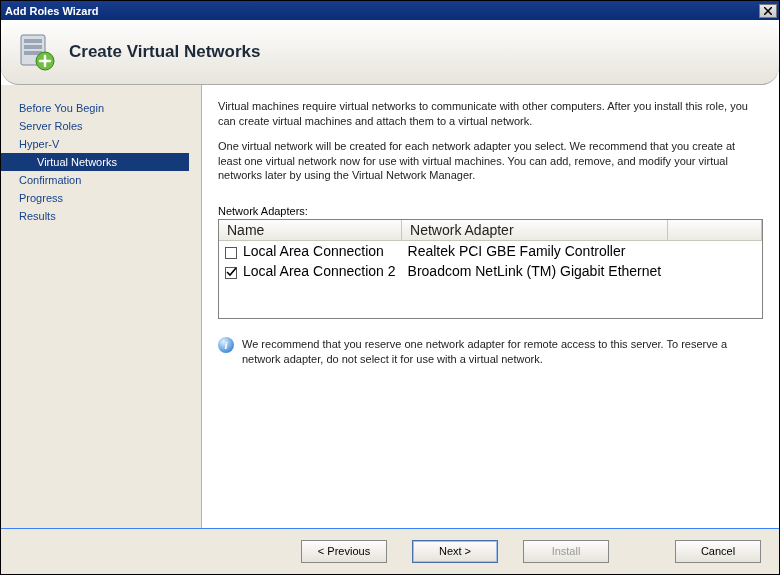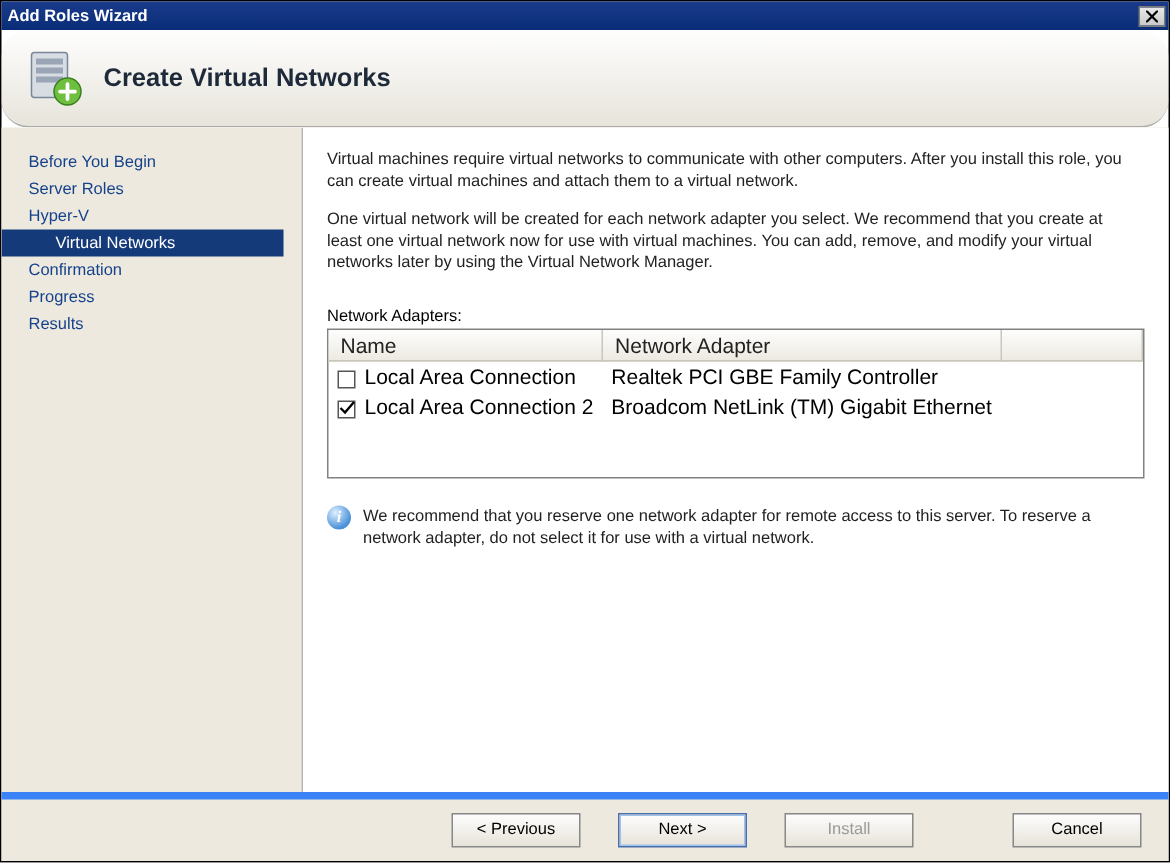--- a/index.html
+++ b/index.html
@@ -145,21 +145,21 @@
     color: #1245c8;
     text-decoration: underline;
     cursor: pointer;
     margin-top: auto;
     display: inline-block;
     padding-top: 8px;
     padding-bottom: 8px;
   }
   .footer {
     height: 46px;
-    border-top: 5px solid #3b82f6;
+    border-top: 1px solid #3b82f6;
     background: #ede9df;
     display: flex;
     align-items: center;
     justify-content: flex-end;
     gap: 25px;
     padding: 0 18px;
   }
   .btn {
     min-width: 86px;
     height: 23px;

